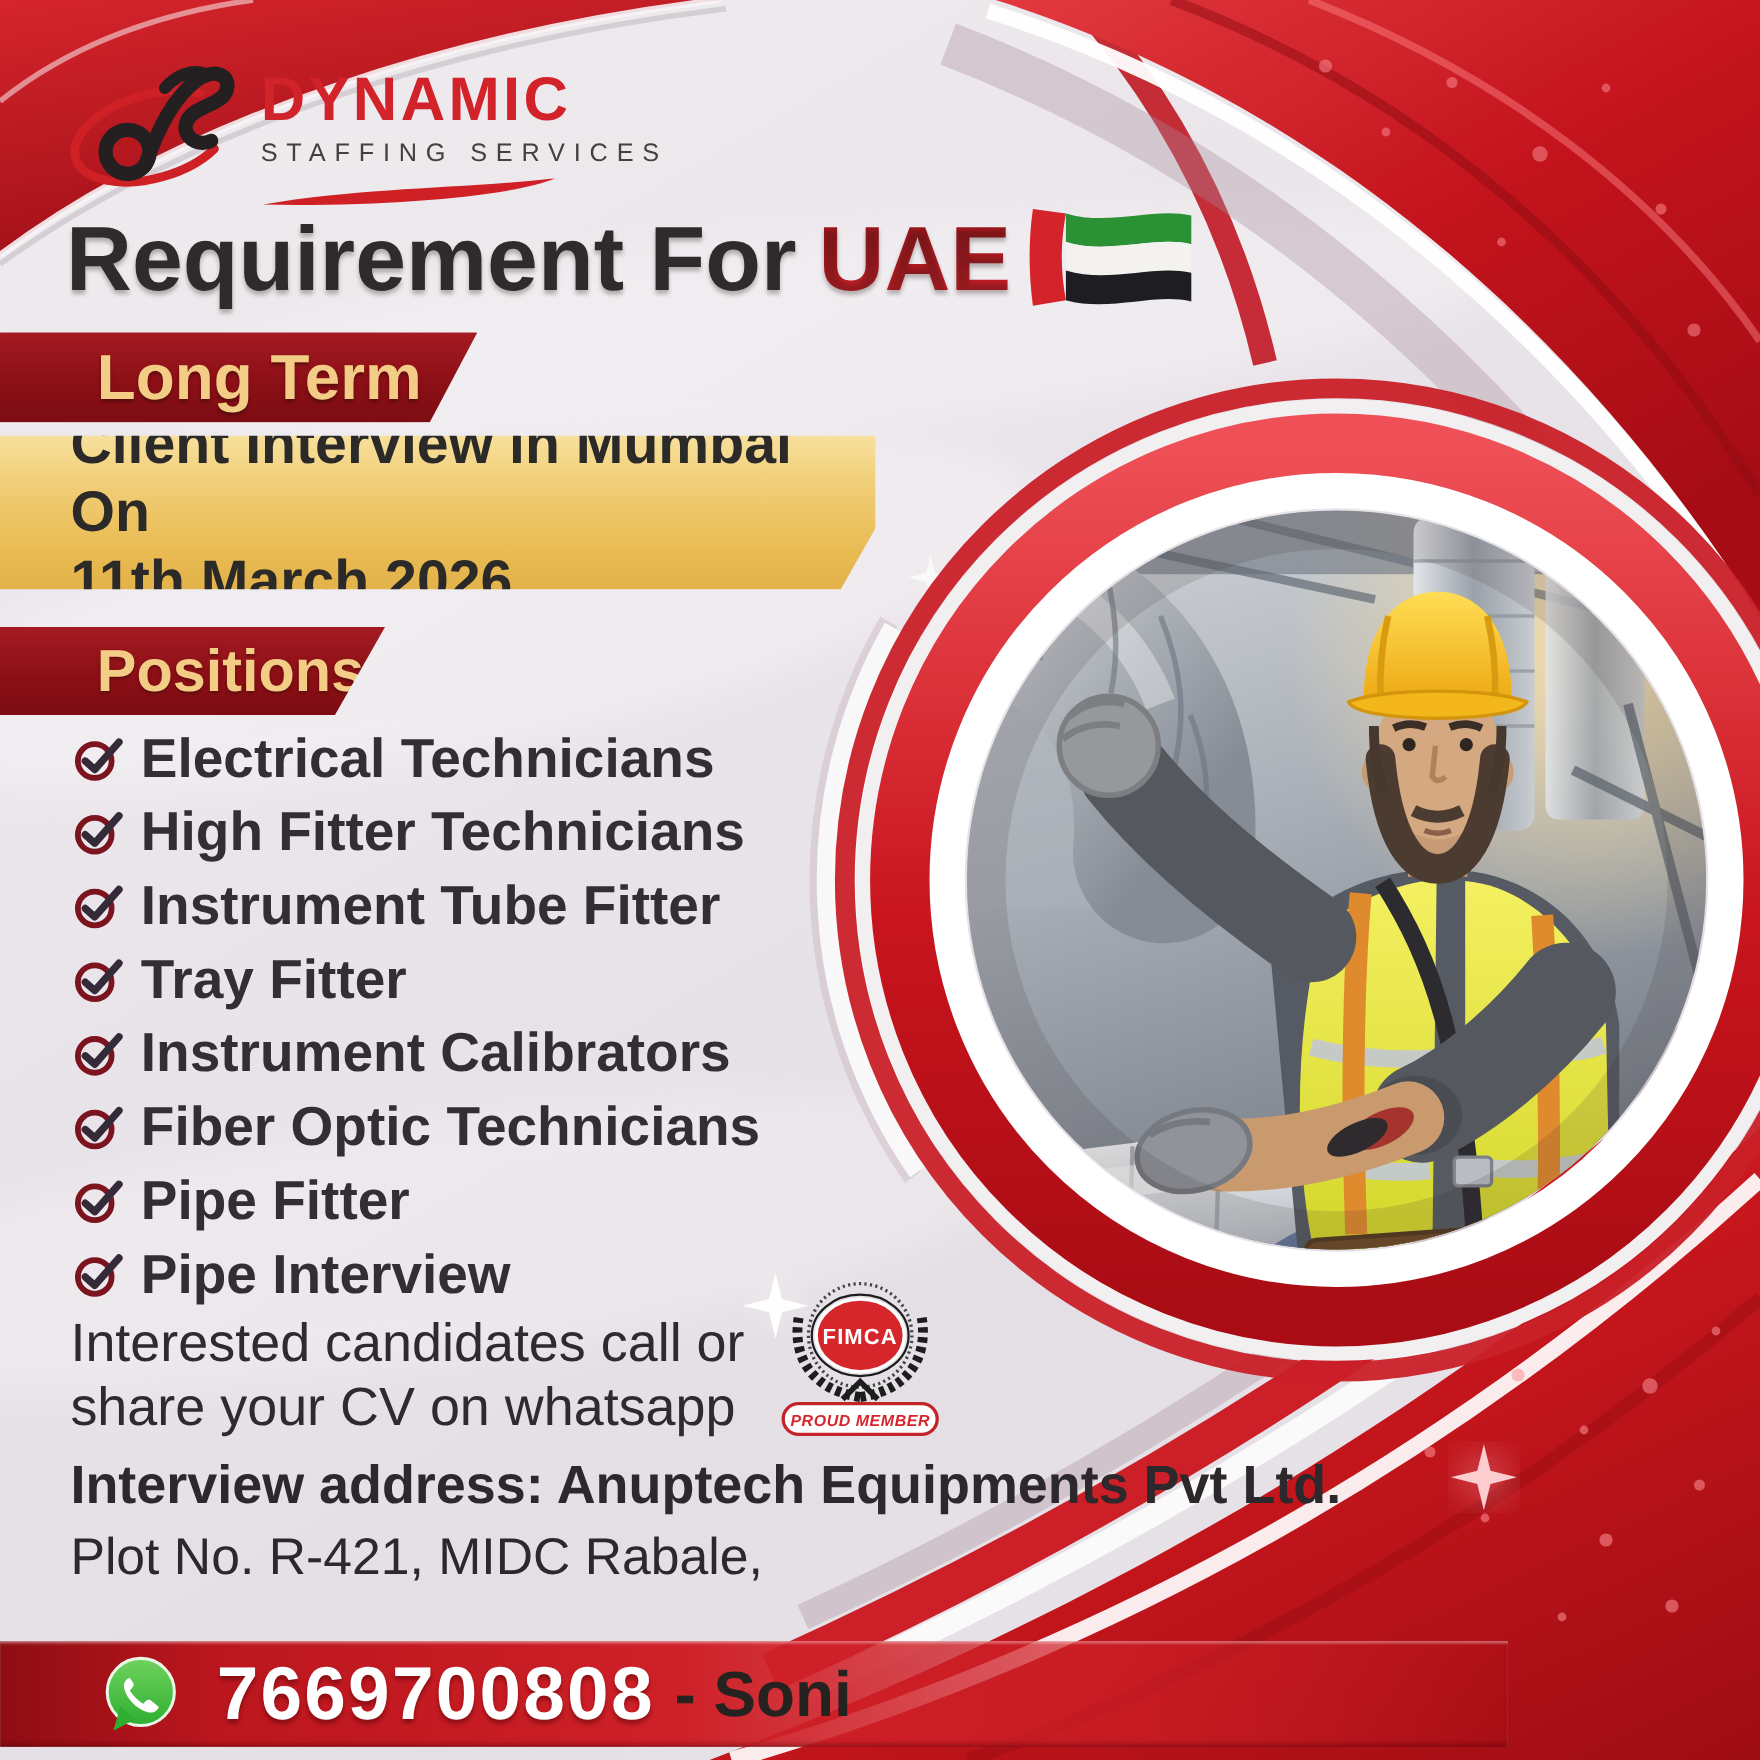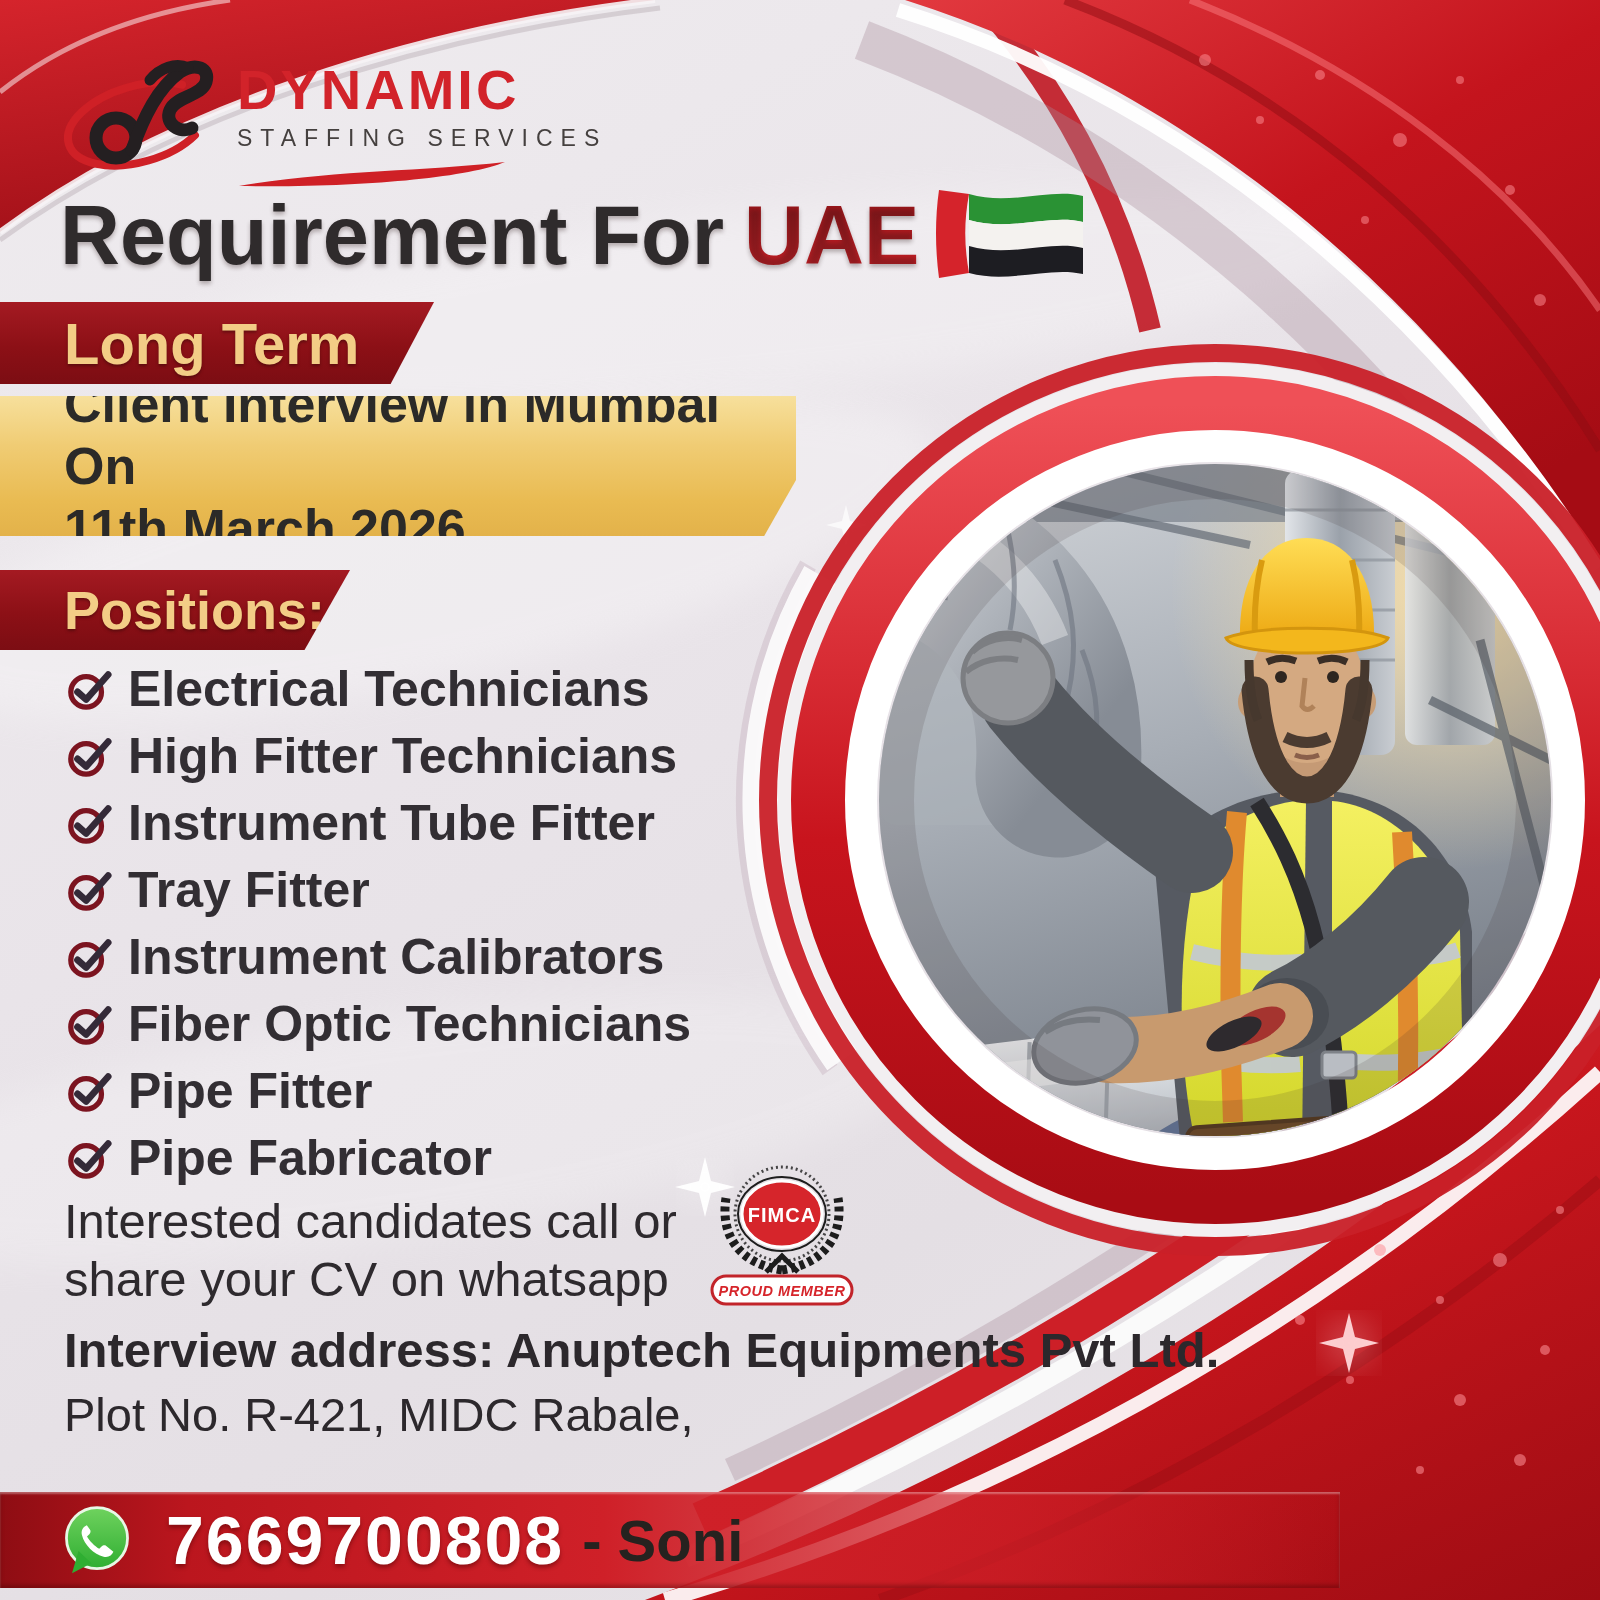--- a/index.html
+++ b/index.html
@@ -22,21 +22,21 @@
   .title .country{color:#a81a20;margin-left:20px;
       background:linear-gradient(180deg,#8e1418,#d02128);-webkit-background-clip:text;background-clip:text;-webkit-text-fill-color:transparent;}
   .flag{position:absolute;left:933px;top:188px;z-index:6;}
   
   .banner-red{
     position:absolute;left:0;background:linear-gradient(180deg,#a41a22 0%,#8c1016 55%,#7c0d13 100%);
     color:#f3cd86;font-weight:700;z-index:6;
     display:flex;align-items:center;
     filter:drop-shadow(0 4px 4px rgba(110,60,60,.40));
   }
-  .banner-red .bt{padding-left:64px;text-shadow:0 2px 3px rgba(60,10,10,.55);}
+  .banner-red .bt{padding-left:88px;text-shadow:0 2px 3px rgba(60,10,10,.55);}
   #longterm{top:302px;width:434px;height:82px;font-size:58px;clip-path:polygon(0 0,100% 0,90% 100%,0 100%);}
   #positions-banner{top:570px;width:350px;height:80px;font-size:54px;clip-path:polygon(0 0,100% 0,87% 100%,0 100%);}
   .banner-gold{
     position:absolute;left:0;top:396px;width:796px;height:140px;z-index:5;
     background:linear-gradient(180deg,#f7e09c 0%,#f0cc74 35%,#e9bb52 75%,#e3b24a 100%);
     clip-path:polygon(0 0,100% 0,100% 60%,96% 100%,0 100%);
     display:flex;flex-direction:column;justify-content:center;
     color:#2b2a28;font-size:52px;font-weight:700;line-height:62px;
     filter:drop-shadow(0 4px 5px rgba(140,100,50,.35));
   }
@@ -50,20 +50,21 @@
   .cta{position:absolute;left:64px;top:1192px;z-index:6;font-size:49px;font-weight:500;color:#2e2a2e;line-height:58px;}
   .addr{position:absolute;left:64px;top:1322px;z-index:6;color:#2c282c;}
   .addr .h{font-size:49px;font-weight:700;white-space:nowrap;}
   .addr .l{font-size:47px;font-weight:400;margin-top:9px;}
   
   .phonebar{
     position:absolute;left:0;top:1492px;width:1340px;height:96px;z-index:7;
     background:linear-gradient(90deg,#8e0d13 0%,#bb161e 14%,#cf2028 45%,rgba(207,32,40,.65) 75%,rgba(207,32,40,0) 100%);
     display:flex;align-items:center;
     box-shadow:inset 0 2px 2px rgba(255,255,255,.35), inset 0 -3px 4px rgba(60,0,0,.35);
+    padding-left:31px;
   }
   .phonebar .wa{margin-left:60px;width:74px;height:74px;}
   .phonebar .num{margin-left:32px;font-size:68px;font-weight:800;color:#ffffff;letter-spacing:2px;
                  text-shadow:0 3px 4px rgba(70,0,0,.45);}
   .phonebar .person{margin-left:18px;font-size:58px;font-weight:800;color:#26221f;}
   .fimca{position:absolute;left:694px;top:1152px;z-index:6;}
 </style>
 </head>
 <body>
 
@@ -386,21 +387,21 @@
           <circle cx="21" cy="27" r="16" fill="none" stroke="#7c1420" stroke-width="5.5"></circle>
           <path d="M12,27 L21,35 L44,9" fill="none" stroke="#342a38" stroke-width="7" stroke-linecap="round" stroke-linejoin="round"></path>
         </svg>
       <span class="pos-label">Pipe Fitter</span>
     </div>
     <div class="pos-row">
       <svg class="chk" viewBox="0 0 48 48">
           <circle cx="21" cy="27" r="16" fill="none" stroke="#7c1420" stroke-width="5.5"></circle>
           <path d="M12,27 L21,35 L44,9" fill="none" stroke="#342a38" stroke-width="7" stroke-linecap="round" stroke-linejoin="round"></path>
         </svg>
-      <span class="pos-label">Pipe Fabricator</span>
+      <span class="pos-label">Pipe Interview</span>
     </div>
   </div>
 
   <div class="cta">
     <div>Interested candidates call or</div>
     <div>share your CV on whatsapp</div>
   </div>
 
   <svg class="fimca" width="176" height="156" viewBox="0 0 176 156">
     <path d="M88,118 C46,112 26,84 32,46" fill="none" stroke="#1d1d1d" stroke-width="9" stroke-dasharray="5 4"></path>

